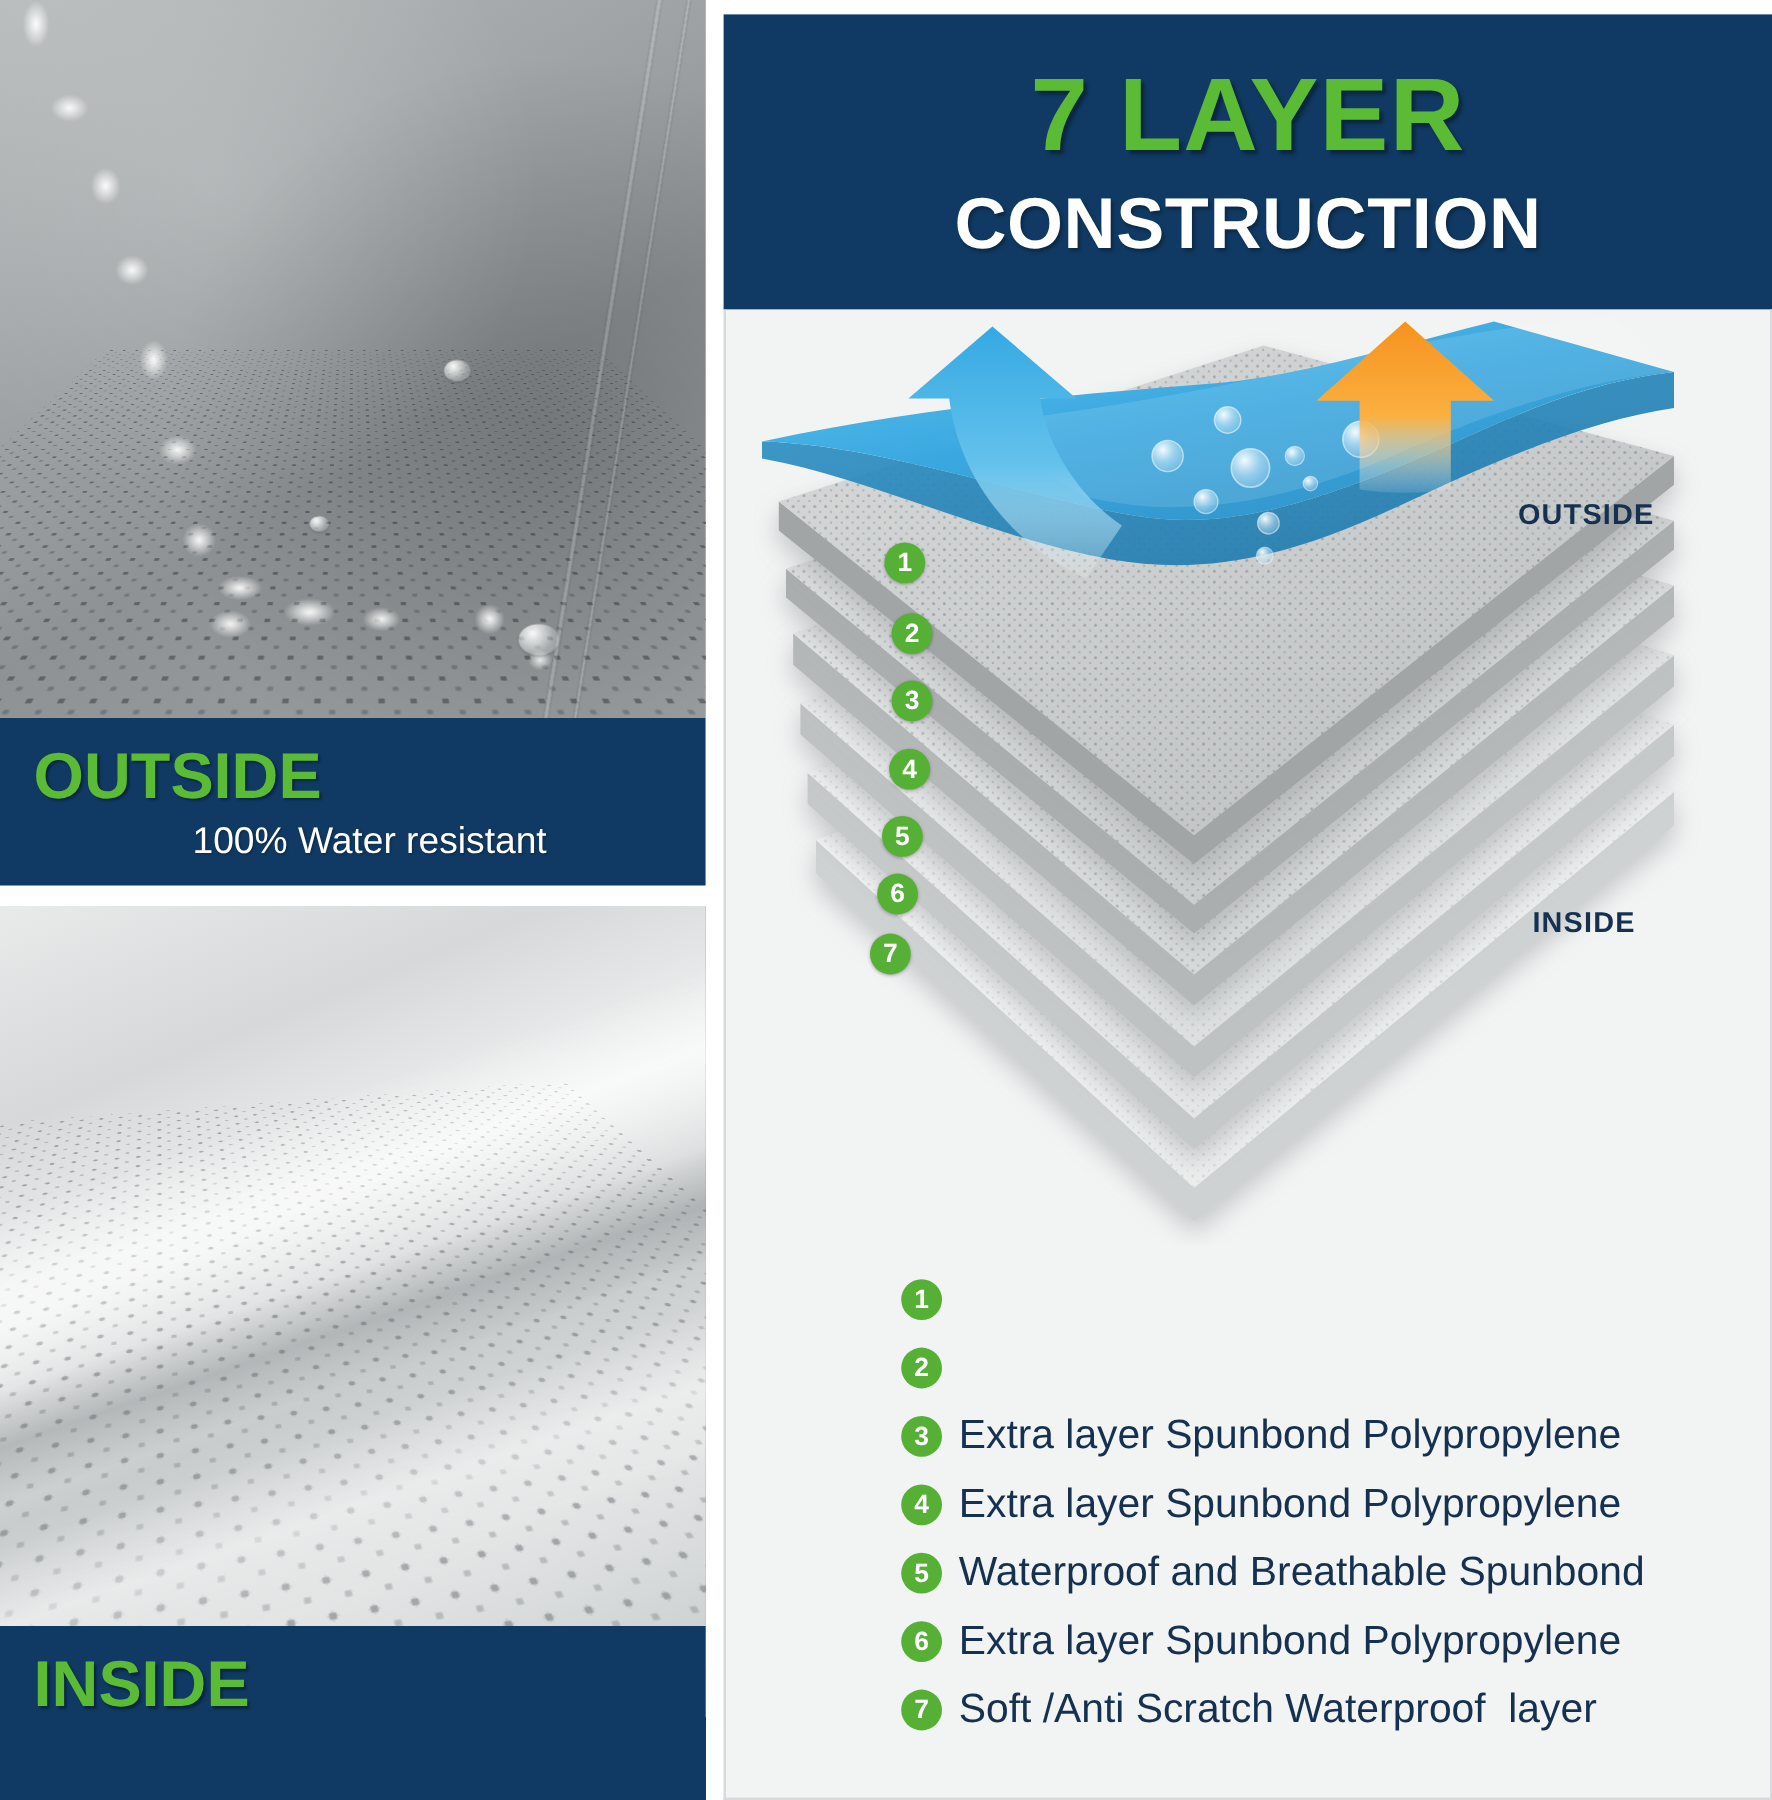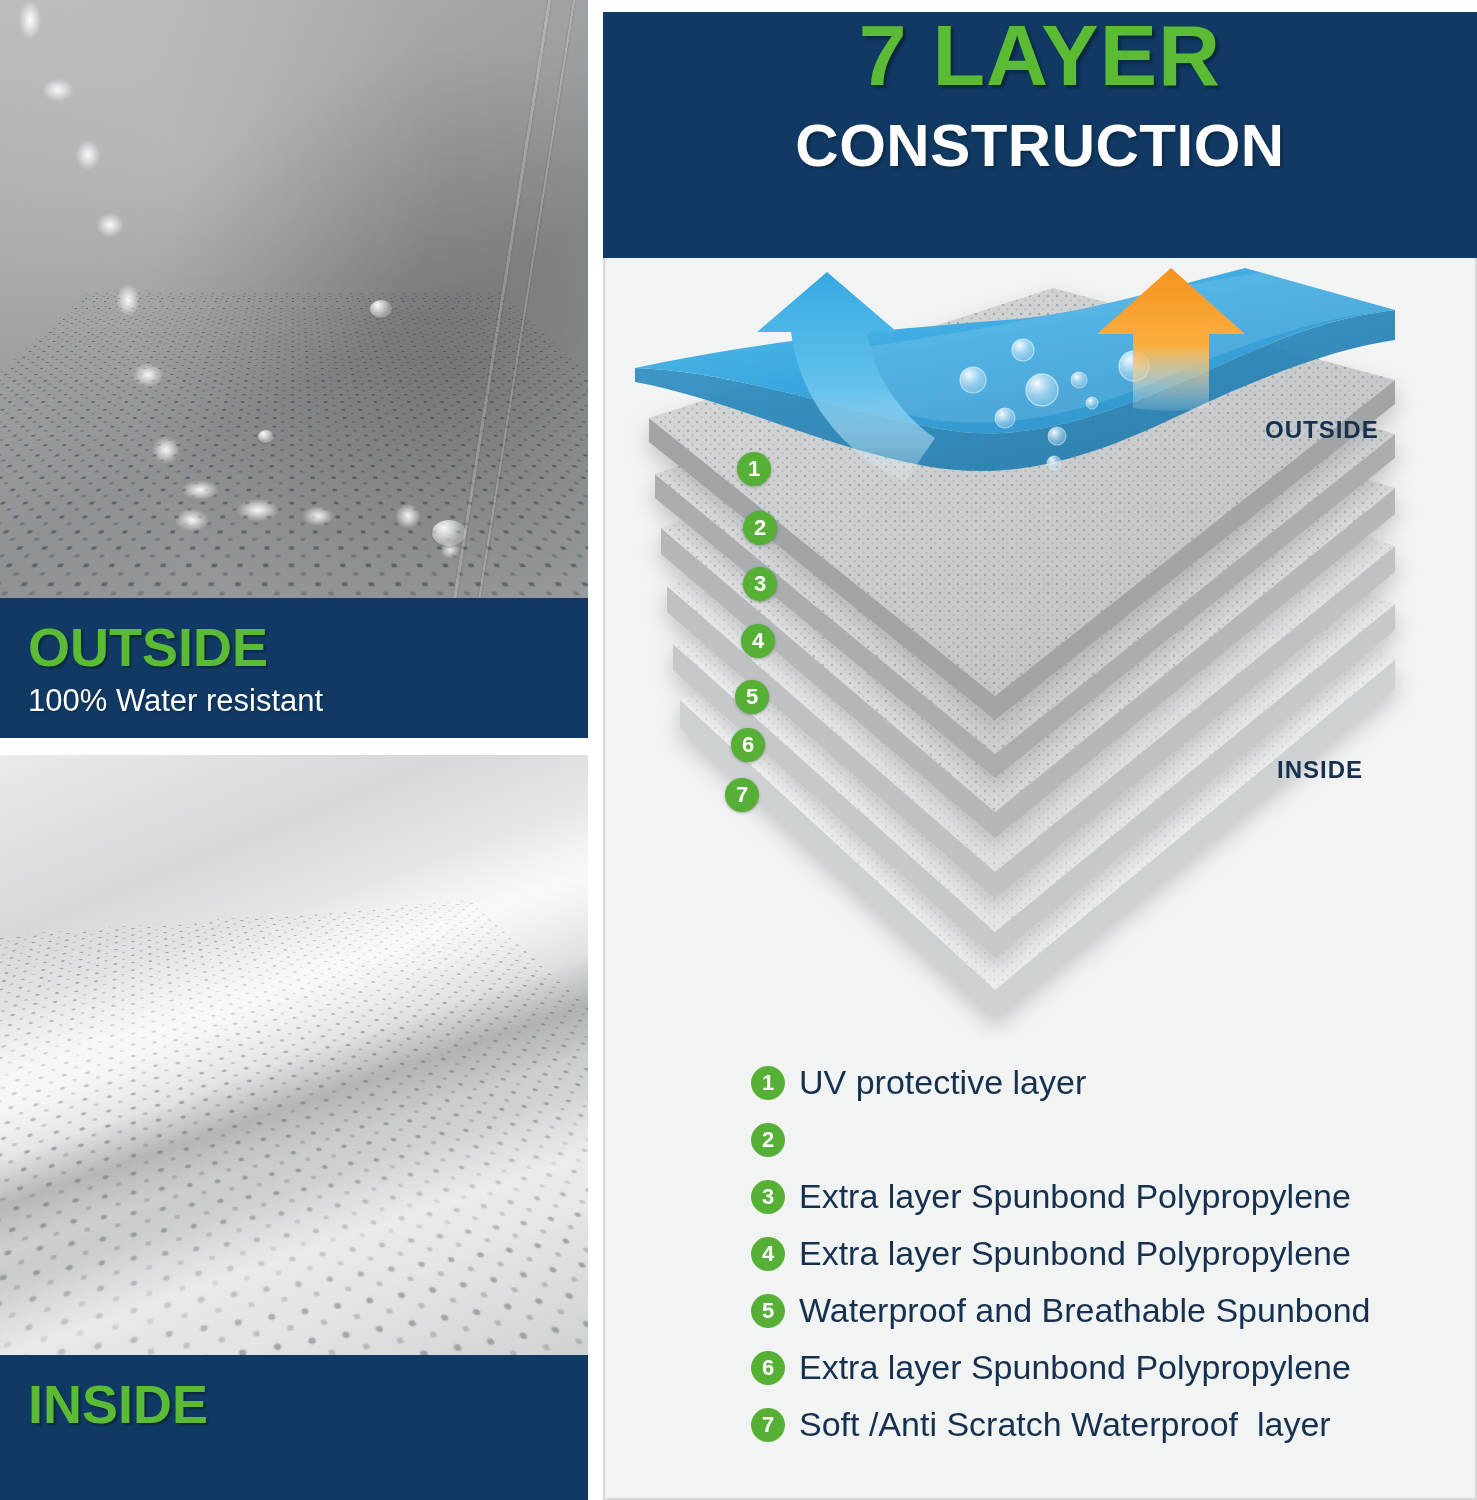--- a/index.html
+++ b/index.html
@@ -174,20 +174,21 @@
     letter-spacing: 0px;
     text-shadow: 2px 2px 2px rgba(0,0,0,0.35);
   }
   .caption-sub {
     margin-top: 10px;
     font-size: 31px;
     font-weight: normal;
     color: #ffffff;
     line-height: 1.1;
     text-shadow: 1px 1px 2px rgba(0,0,0,0.3);
+    text-align: center;
   }
 
   
   .right-col {
     position: absolute;
     left: 603px;
     top: 12px;
     width: 874px;
     height: 1488px;
   }
@@ -195,20 +196,21 @@
     position: absolute;
     left: 0;
     top: 0;
     width: 874px;
     height: 246px;
     background: #103a63;
     box-sizing: border-box;
     display: flex;
     flex-direction: column;
     align-items: center;
+    justify-content: center;
   }
   .header-title {
     font-size: 86px;
     font-weight: bold;
     color: #5bbb34;
     line-height: 1.0;
     letter-spacing: 1px;
     text-shadow: 3px 3px 3px rgba(0,0,0,0.35);
   }
   .header-sub {
@@ -507,21 +509,20 @@
         <div class="layer-badge" style="left:138px; top:309px;">3</div>
         <div class="layer-badge" style="left:136px; top:366px;">4</div>
         <div class="layer-badge" style="left:130px; top:422px;">5</div>
         <div class="layer-badge" style="left:126px; top:470px;">6</div>
         <div class="layer-badge" style="left:120px; top:520px;">7</div>
       </div>
 
       <div class="legend">
         <div class="legend-row">
           <span class="legend-num">1</span>
-          <span class="legend-text">UV protective layer</span>
         </div>
         <div class="legend-row">
           <span class="legend-num">2</span>
         </div>
         <div class="legend-row">
           <span class="legend-num">3</span>
           <span class="legend-text">Extra layer Spunbond Polypropylene</span>
         </div>
         <div class="legend-row">
           <span class="legend-num">4</span>

